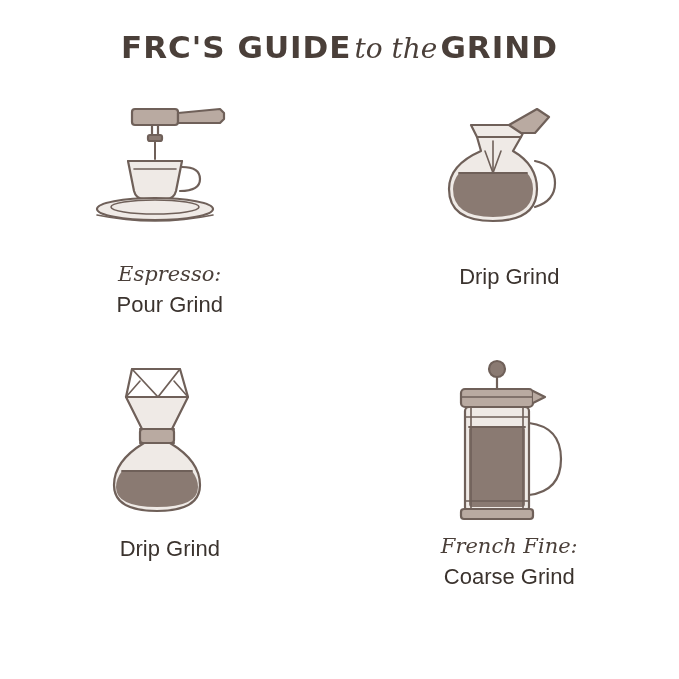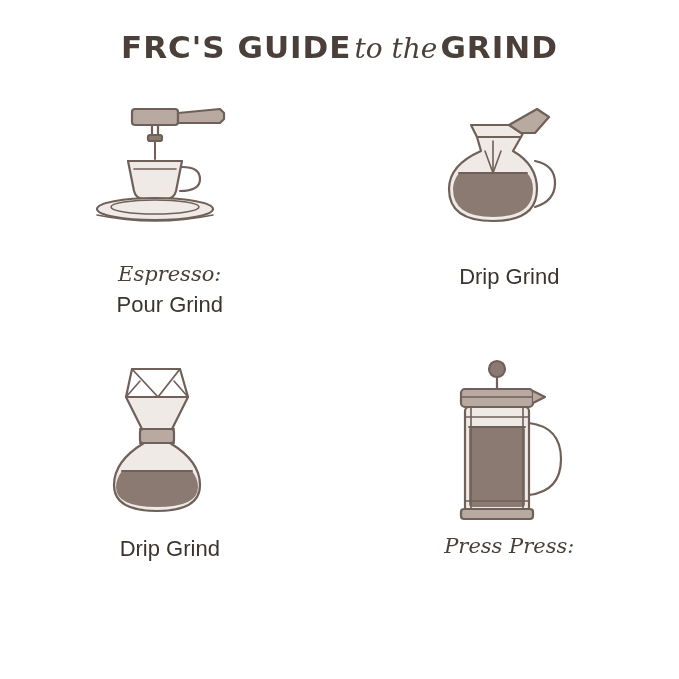--- a/index.html
+++ b/index.html
@@ -196,18 +196,19 @@
           <path d="M56 150 L120 150" stroke-width="1.6"></path>
 
           <path d="M62 56 L62 160 M114 56 L114 160" stroke-width="1.6"></path>
 
           <path d="M120 72 Q152 76 152 108 Q152 140 120 144" fill="none"></path>
 
           <rect x="52" y="158" width="72" height="10" rx="3" fill="#b9aaa1"></rect>
         </svg>
       </div>
       <div class="caption">
-        <div class="cap-name">Press Press:</div>
+        <div class="cap-name">French Fine:</div>
+        <div class="cap-grind">Coarse Grind</div>
       </div>
     </div>
 
   </div>
 </div>
 
 </body></html>

